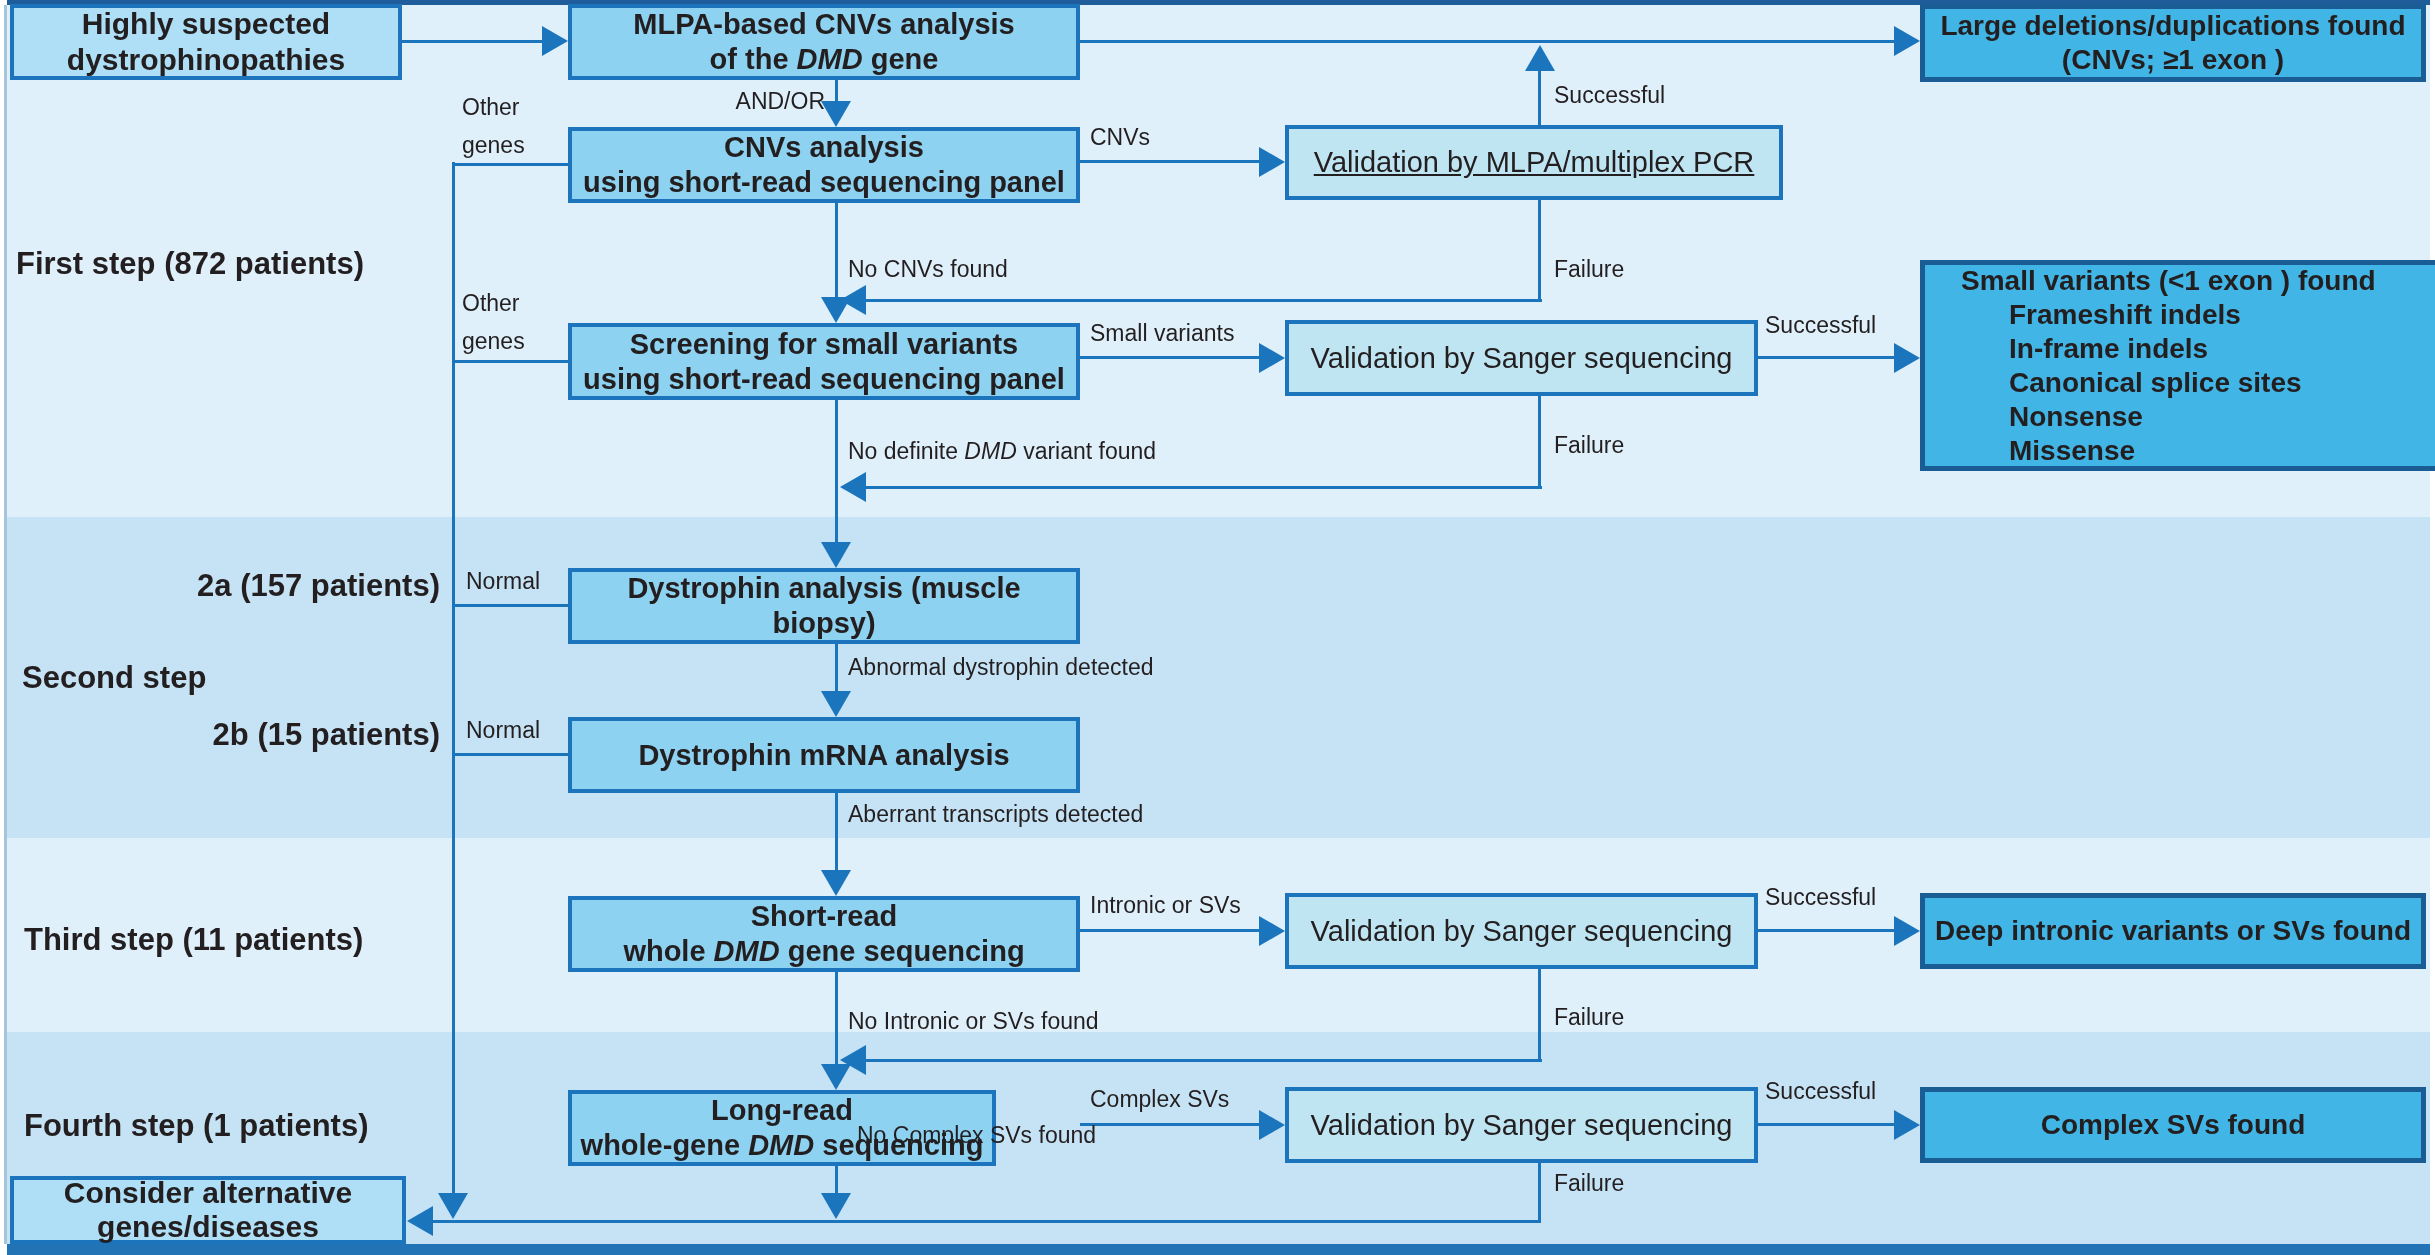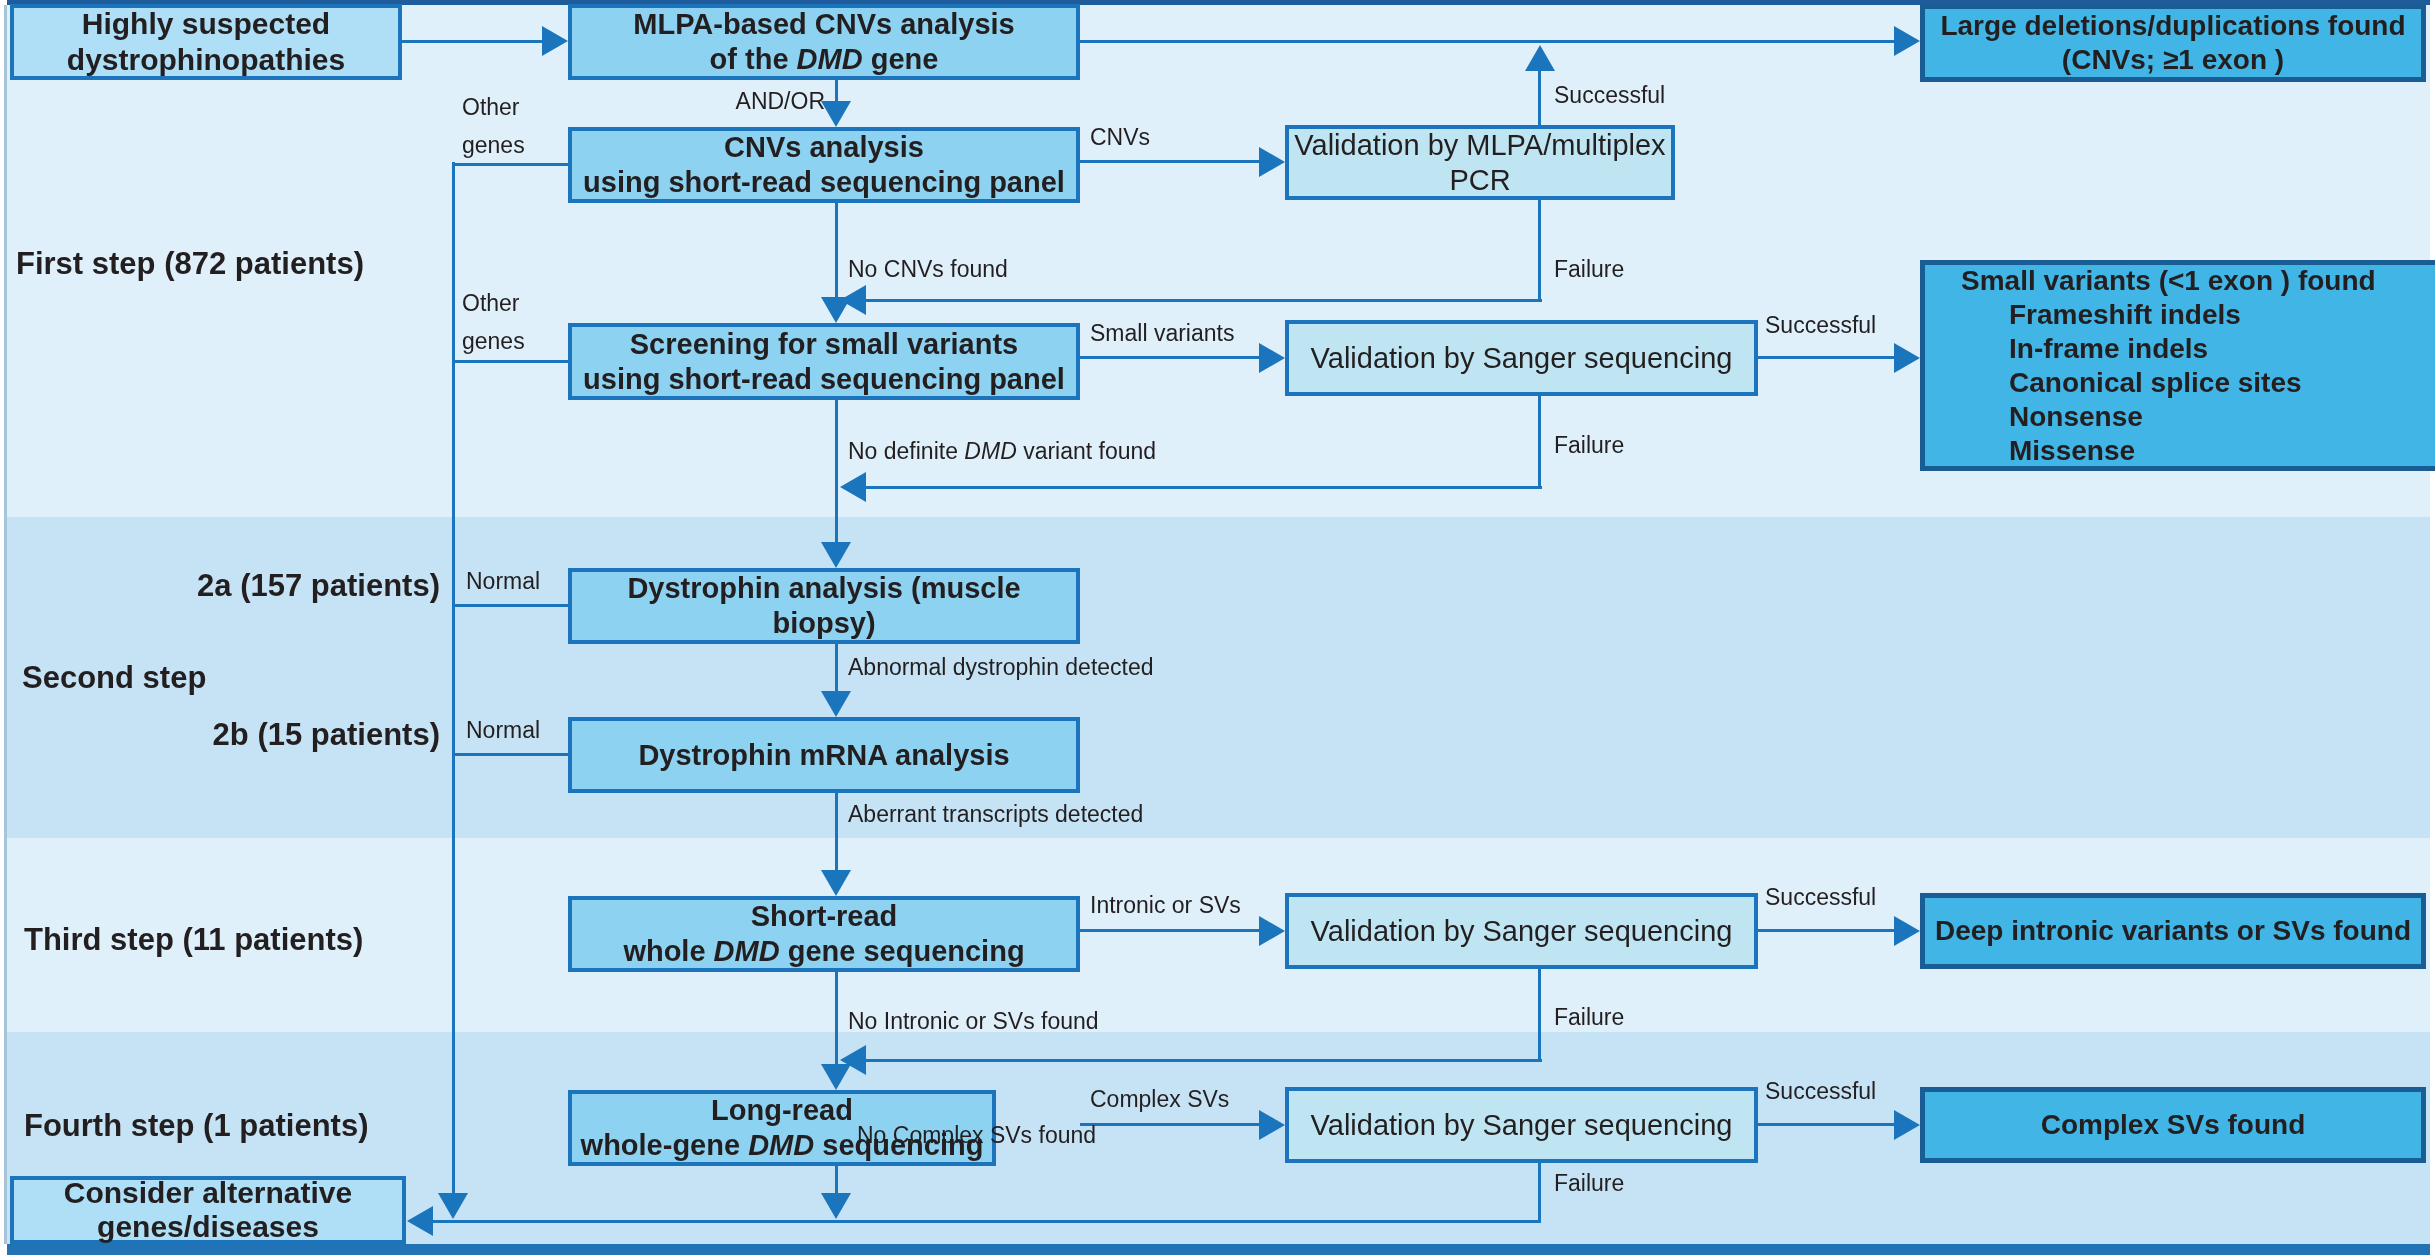--- a/index.html
+++ b/index.html
@@ -145,21 +145,21 @@
   <div class="box result" style="left:1920px; top:4px; width:506px; height:78px;align-items:center;">
       <div>Large deletions/duplications found</div>
       <div>(CNVs; ≥1 exon )</div>
     </div>
 
   <div class="box process" style="left:568px; top:127px; width:512px; height:76px;">
       <div>CNVs analysis</div>
       <div>using short-read sequencing panel</div>
     </div>
 
-  <div class="box validation" style="left:1285px; top:125px; width:390px; height:75px;">
+  <div class="box validation" style="left:1285px; top:125px; width:498px; height:75px;text-decoration:underline;">
     <div>Validation by MLPA/multiplex PCR</div>
   </div>
 
   <div class="box process" style="left:568px; top:323px; width:512px; height:77px;">
       <div>Screening for small variants</div>
       <div>using short-read sequencing panel</div>
     </div>
 
   <div class="box validation" style="left:1285px; top:320px; width:473px; height:76px;">
     <div>Validation  by Sanger sequencing</div>

